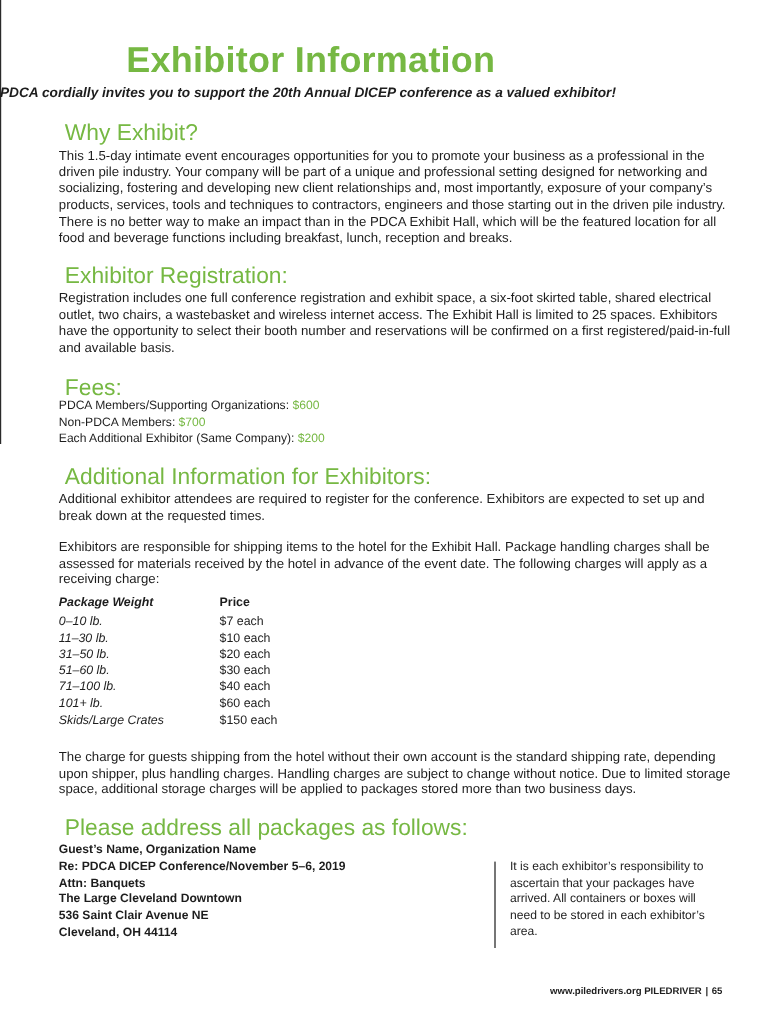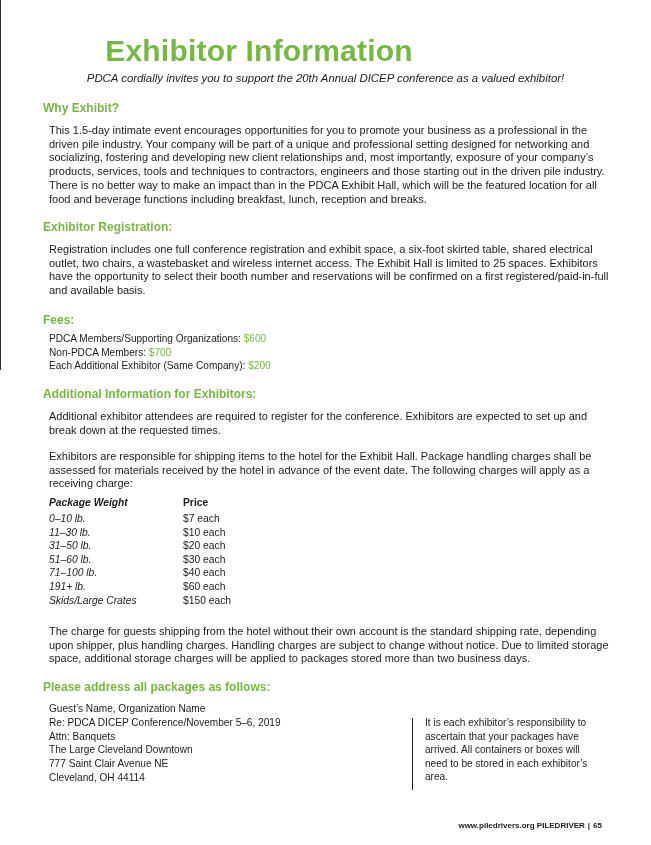--- a/index.html
+++ b/index.html
@@ -10,39 +10,39 @@
     .left-rule {
       position: absolute; left: 0; top: 0; width: 1px; height: 370px; background: #2a2a2a;
     }
     .page-title {
       position: absolute; left: 0; width: 518px; top: 34px;
       text-align: center; font-size: 30px; font-weight: bold; color: #76b843;
       letter-spacing: 0.2px;
     }
     .subtitle {
       position: absolute; left: 0; width: 651px; top: 72px;
-      text-align: center; font-size: 11.4px; font-weight: normal; font-style: italic; color: #1d1d1d;
+      font-size: 11.4px; font-weight: bold; font-style: italic; color: #1d1d1d;
     }
     h2 {
-      position: absolute; left: 43px; margin: 0; font-size: 12px; font-weight: bold; color: #76b843;
+      position: absolute; left: 54px; margin: 0; font-size: 19px; font-weight: normal; color: #76b843;
     }
     p.body {
       position: absolute; left: 49px; width: 560px; margin: 0;
       font-size: 11px; line-height: 13.7px; color: #1d1d1d;
     }
     .fees { position: absolute; left: 49px; top: 332px; font-size: 10.1px; line-height: 13.7px; }
     .fee-row .amt { color: #76b843; }
     table.charges {
       position: absolute; left: 47px; top: 497px; border-collapse: collapse;
       font-size: 10.3px;
     }
     table.charges th { text-align: left; font-weight: bold; padding: 0 2px 4px 2px; }
     table.charges td { padding: 0 2px; height: 13.6px; line-height: 13.6px; }
     table.charges .c1 { width: 130px; font-style: italic; }
-    .address { position: absolute; left: 49px; top: 702px; font-size: 10.1px; line-height: 13.8px; }
+    .address { position: absolute; left: 49px; top: 702px; font-size: 10.1px; line-height: 13.8px; font-weight: bold; }
     .note-rule { position: absolute; left: 412px; top: 718px; width: 1px; height: 72px; background: #1d1d1d; }
     .note { position: absolute; left: 425px; top: 716px; width: 180px; font-size: 10.1px; line-height: 13.6px; }
     .footer { position: absolute; right: 49px; top: 821px; font-size: 8px; font-weight: bold; color: #1d1d1d; }
     .footer .sep { padding: 0 3px; }
   </style>
 </head>
 <body>
 
 <div class="left-rule"></div>
 
@@ -94,39 +94,39 @@
       </tr>
     <tr>
         <td class="c1">51–60 lb.</td>
         <td>$30 each</td>
       </tr>
     <tr>
         <td class="c1">71–100 lb.</td>
         <td>$40 each</td>
       </tr>
     <tr>
-        <td class="c1">191+ lb.</td>
+        <td class="c1">101+ lb.</td>
         <td>$60 each</td>
       </tr>
     <tr>
         <td class="c1">Skids/Large Crates</td>
         <td>$150 each</td>
       </tr>
   </tbody>
 </table>
 
 <p class="body" style="top:625px">The charge for guests shipping from the hotel without their own account is the standard shipping rate, depending upon shipper, plus handling charges. Handling charges are subject to change without notice. Due to limited storage space, additional storage charges will be applied to packages stored more than two business days.</p>
 
 <h2 style="top:680px">Please address all packages as follows:</h2>
 <div class="address">
   <div>Guest’s Name, Organization Name</div>
   <div>Re: PDCA DICEP Conference/November 5–6, 2019</div>
   <div>Attn: Banquets</div>
   <div>The Large Cleveland Downtown</div>
-  <div>777 Saint Clair Avenue NE</div>
+  <div>536 Saint Clair Avenue NE</div>
   <div>Cleveland, OH 44114</div>
 </div>
 
 <div class="note-rule"></div>
 <div class="note">It is each exhibitor’s responsibility to ascertain that your packages have arrived. All containers or boxes will need to be stored in each exhibitor’s area.</div>
 
 <div class="footer">
   <span>www.piledrivers.org</span>
   <span>PILEDRIVER</span><span class="sep">|</span><span>65</span>
 </div>

